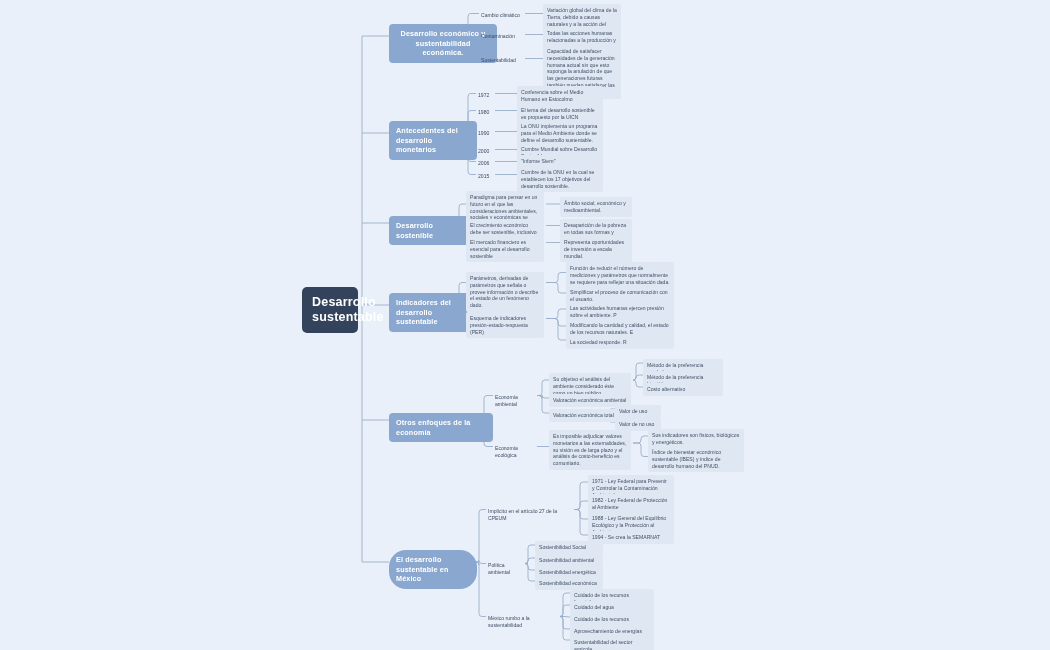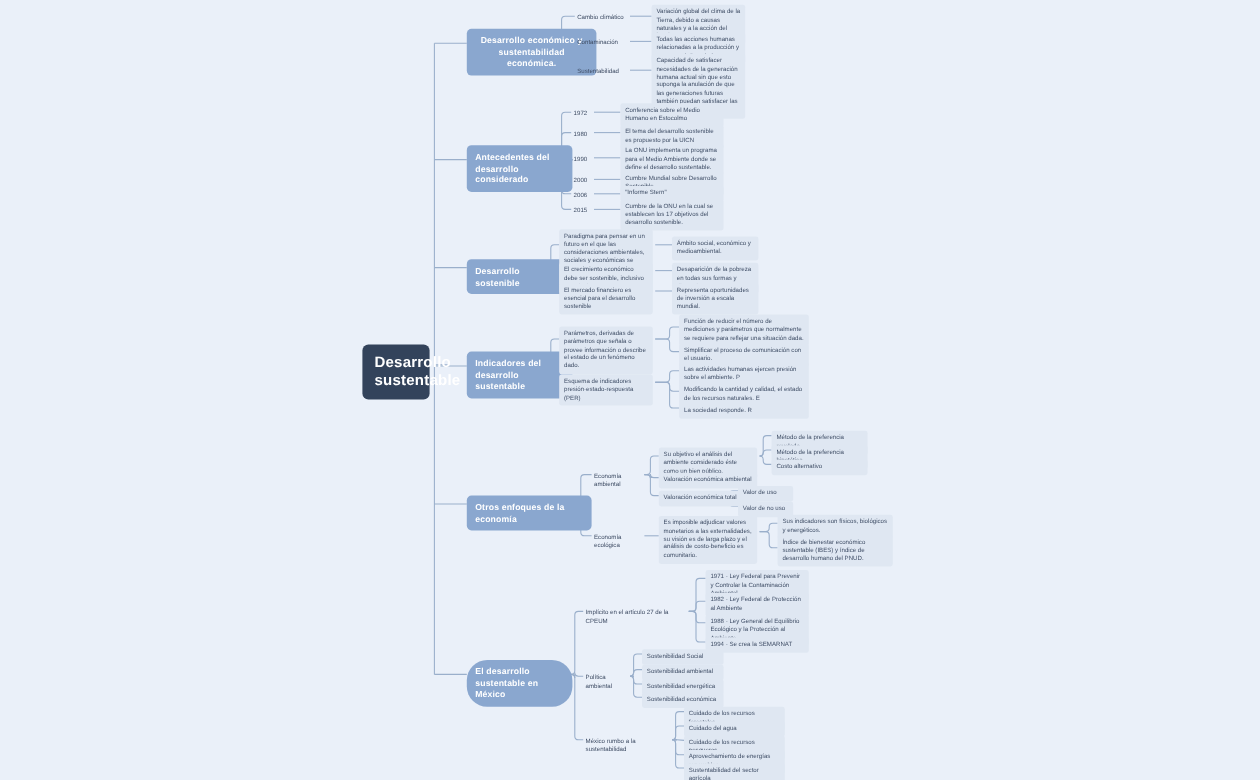--- a/index.html
+++ b/index.html
@@ -141,21 +141,21 @@
       <path d="M528 563.5 L525 563.5 Q528 563.5 528 566.5 L528 578 Q528 581 531 581 L535 581" stroke="#9aafcb" stroke-width="0.9" fill="none"></path>
       <path d="M564 616.5 L560 616.5 Q563 616.5 563 613.5 L563 596 Q563 593 566 593 L570 593" stroke="#9aafcb" stroke-width="0.9" fill="none"></path>
       <path d="M564 616.5 L560 616.5 Q563 616.5 563 613.5 L563 608 Q563 605 566 605 L570 605" stroke="#9aafcb" stroke-width="0.9" fill="none"></path>
       <path d="M564 616.5 L570 617" stroke="#9aafcb" stroke-width="0.9" fill="none"></path>
       <path d="M564 616.5 L560 616.5 Q563 616.5 563 619.5 L563 626 Q563 629 566 629 L570 629" stroke="#9aafcb" stroke-width="0.9" fill="none"></path>
       <path d="M564 616.5 L560 616.5 Q563 616.5 563 619.5 L563 637 Q563 640 566 640 L570 640" stroke="#9aafcb" stroke-width="0.9" fill="none"></path>
     </svg>
   <div id="nodes">
       <div class="node root" style="left: 302px; top: 287px; width: 56px;">Desarrollo sustentable</div>
       <div class="node branch" style="left: 389px; top: 24px; width: 108px; text-align: center;">Desarrollo económico y sustentabilidad económica.</div>
-      <div class="node branch" style="left: 389px; top: 121px; width: 88px;">Antecedentes del desarrollo considerado</div>
+      <div class="node branch" style="left: 389px; top: 121px; width: 88px;">Antecedentes del desarrollo monetarios</div>
       <div class="node branch" style="left: 389px; top: 216px; width: 88px;">Desarrollo sostenible</div>
       <div class="node branch" style="left: 389px; top: 293px; width: 88px;">Indicadores del desarrollo sustentable</div>
       <div class="node branch" style="left: 389px; top: 413px; width: 104px;">Otros enfoques de la economía</div>
       <div class="node branch" style="left: 389px; top: 550px; width: 88px; border-radius: 17px;">El desarrollo sustentable en México</div>
       <div class="node plain" style="left: 479px; top: 10px; width: 44px;">Cambio climático</div>
       <div class="node plain" style="left: 479px; top: 31px; width: 44px;">Contaminación</div>
       <div class="node plain" style="left: 479px; top: 55px; width: 44px;">Sustentabilidad</div>
       <div class="node chip" style="left: 543px; top: 4px; width: 78px;">Variación global del clima de la Tierra, debido a causas naturales y a la acción del hombre.</div>
       <div class="node chip" style="left: 543px; top: 27px; width: 78px;">Todas las acciones humanas relacionadas a la producción y consumo dañan al planeta.</div>
       <div class="node chip" style="left: 543px; top: 45px; width: 78px;">Capacidad de satisfacer necesidades de la generación humana actual sin que esto suponga la anulación de que las generaciones futuras también puedan satisfacer las necesidades propias.</div>

